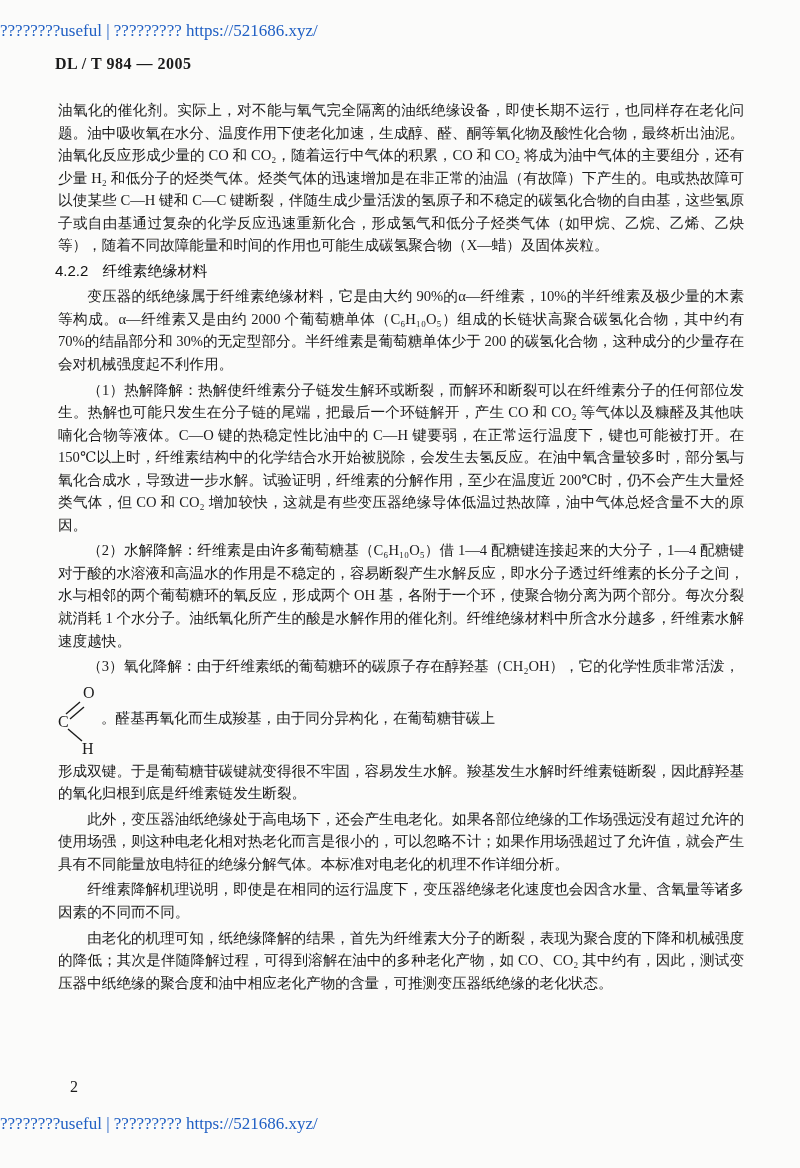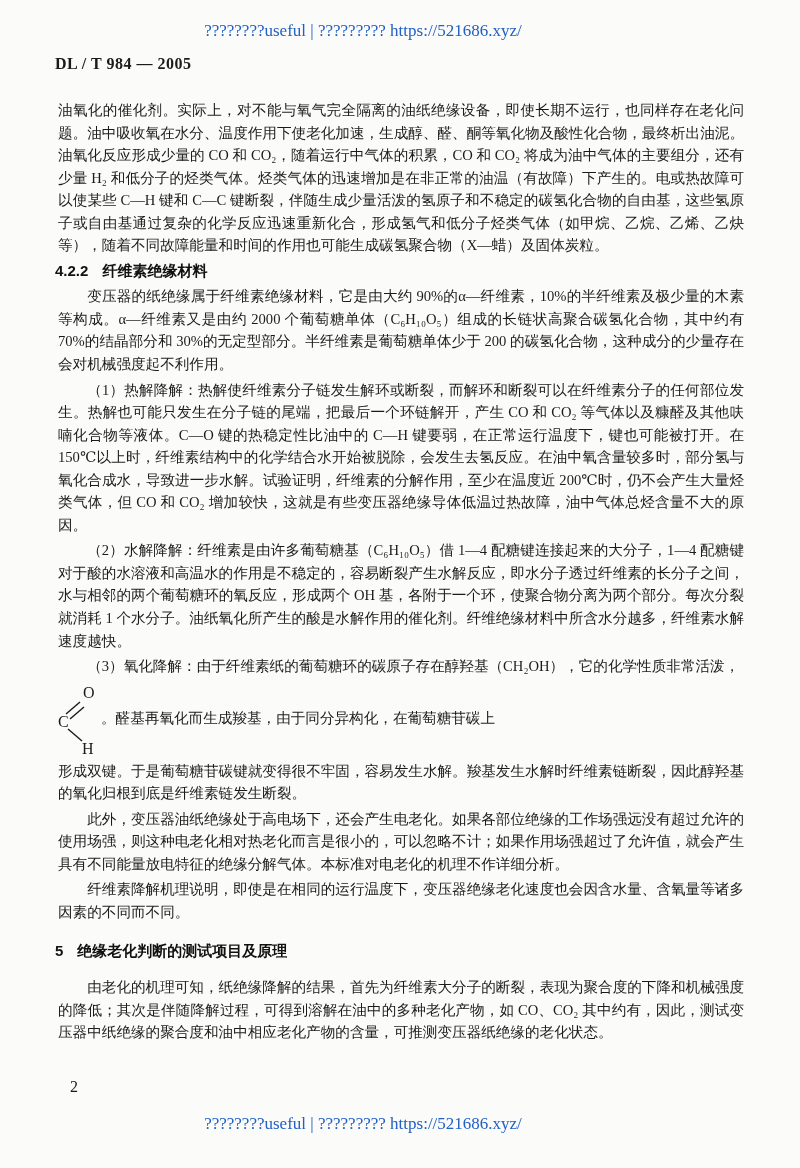--- a/index.html
+++ b/index.html
@@ -12,21 +12,20 @@
     position: relative;
     background: #fbfbfa;
     color: #1b1b1b;
     font-family: "Liberation Serif", "DejaVu Serif", serif;
     overflow: hidden;
   }
   .banner {
     position: absolute;
     left: 0;
     width: 726px;
-    text-align: center;
     color: #2160c4;
     font-size: 17px;
     line-height: 22px;
     font-family: "Liberation Serif", "DejaVu Serif", serif;
     cursor: pointer;
   }
   .banner.top { top: 20px; }
   .banner.bottom { top: 1113px; }
   .doc-code {
     position: absolute;
@@ -46,21 +45,21 @@
   .doc-body p {
     margin: 3px;
     font-size: 14.6px;
     line-height: 22.55px;
     text-align: justify;
   }
   .doc-body p.indent { text-indent: 2em; }
   .heading {
     margin: 0;
     font-family: "Liberation Sans", "DejaVu Sans", sans-serif;
-    font-weight: bold;
+    font-weight: normal;
     font-size: 15px;
     line-height: 22.55px;
     color: #111;
   }
   .heading .h-num { margin-right: 14px; }
   .heading.sec5 { margin: 16px 0 14px 0; }
   .formula-row {
     display: flex;
     align-items: center;
     white-space: nowrap;
@@ -122,23 +121,20 @@
     </span>
     <span>。醛基再氧化而生成羧基，由于同分异构化，在葡萄糖苷碳上</span>
   </div>
 
   <p>形成双键。于是葡萄糖苷碳键就变得很不牢固，容易发生水解。羧基发生水解时纤维素链断裂，因此醇羟基的氧化归根到底是纤维素链发生断裂。</p>
 
   <p class="indent">此外，变压器油纸绝缘处于高电场下，还会产生电老化。如果各部位绝缘的工作场强远没有超过允许的使用场强，则这种电老化相对热老化而言是很小的，可以忽略不计；如果作用场强超过了允许值，就会产生具有不同能量放电特征的绝缘分解气体。本标准对电老化的机理不作详细分析。</p>
 
   <p class="indent">纤维素降解机理说明，即使是在相同的运行温度下，变压器绝缘老化速度也会因含水量、含氧量等诸多因素的不同而不同。</p>
 
-  <h3 class="heading sec5">
-    <span class="h-num">5</span><span>绝缘老化判断的测试项目及原理</span>
-  </h3>
 
   <p class="indent">由老化的机理可知，纸绝缘降解的结果，首先为纤维素大分子的断裂，表现为聚合度的下降和机械强度的降低；其次是伴随降解过程，可得到溶解在油中的多种老化产物，如 CO、CO₂ 其中约有，因此，测试变压器中纸绝缘的聚合度和油中相应老化产物的含量，可推测变压器纸绝缘的老化状态。</p>
 
 </div>
 
 <div class="page-number">2</div>
 
 <div class="banner bottom">????????useful | ????????? https://521686.xyz/</div>
 
 </body></html>

